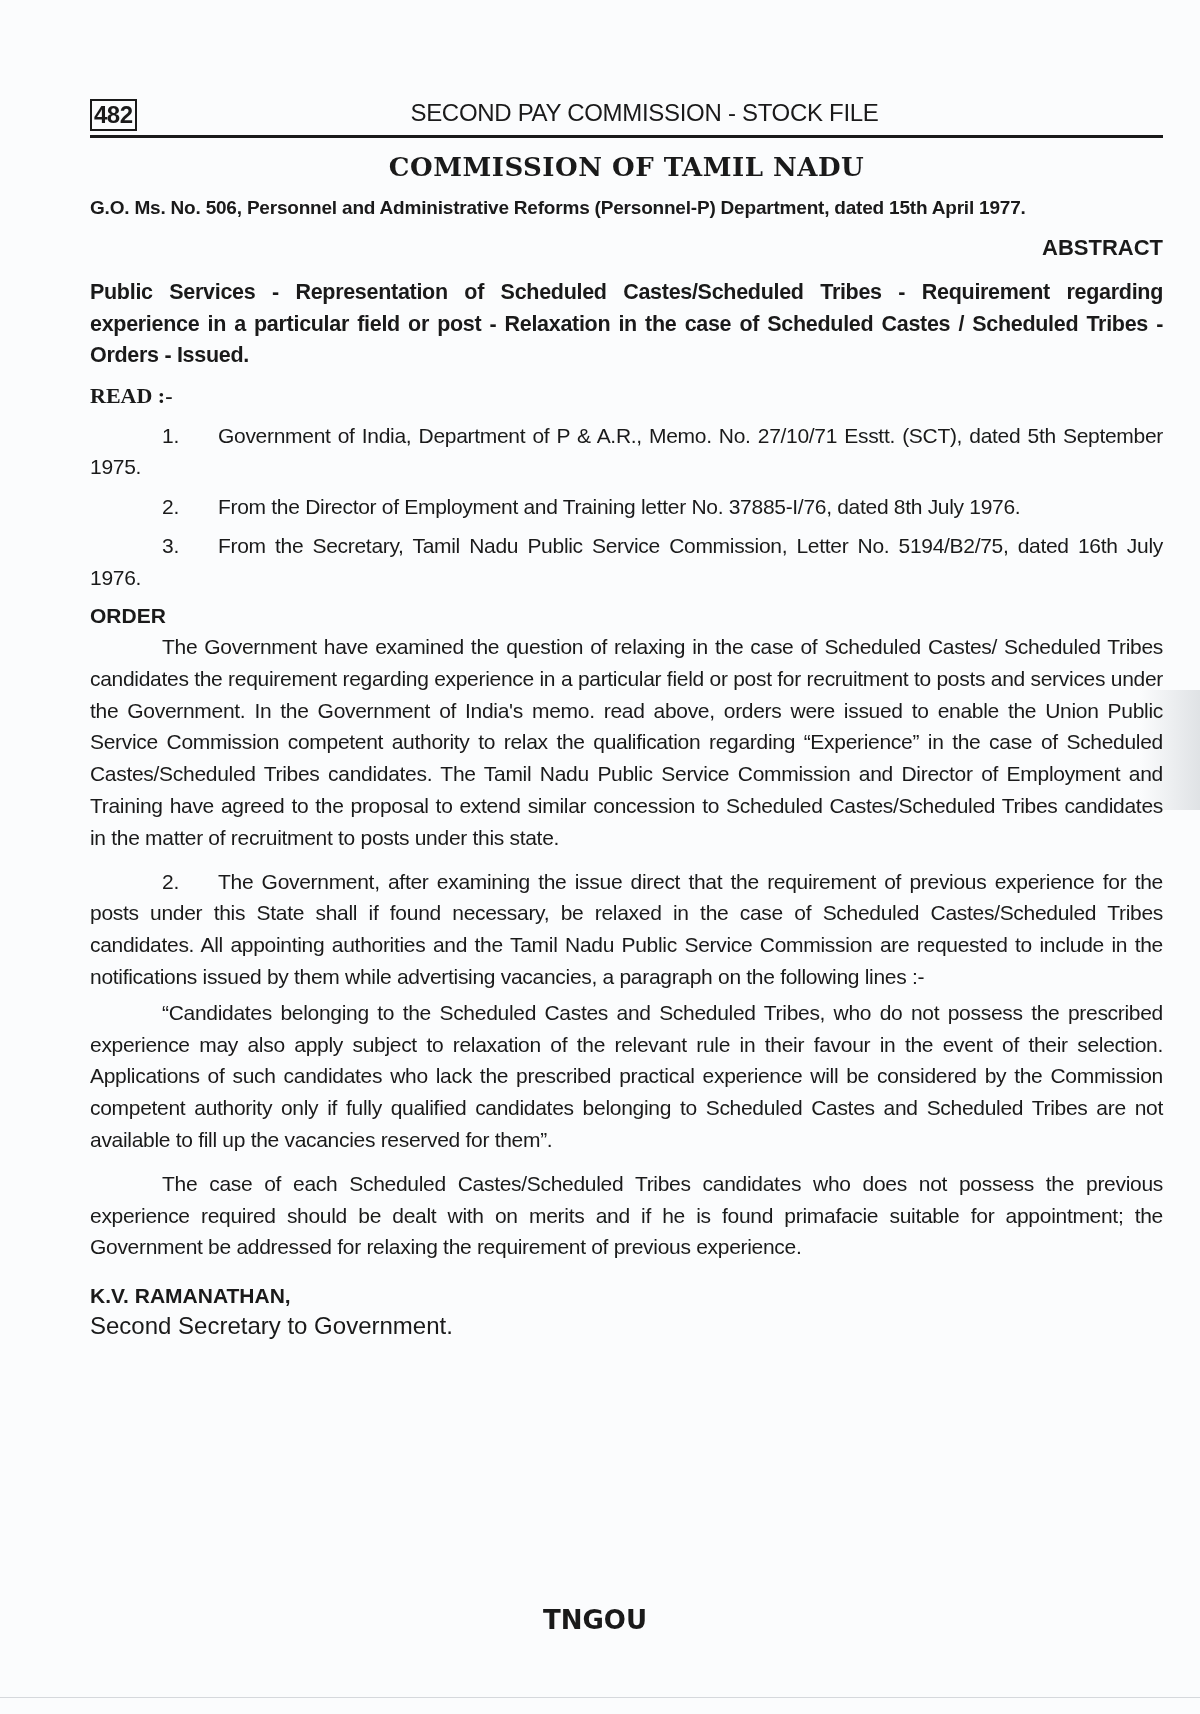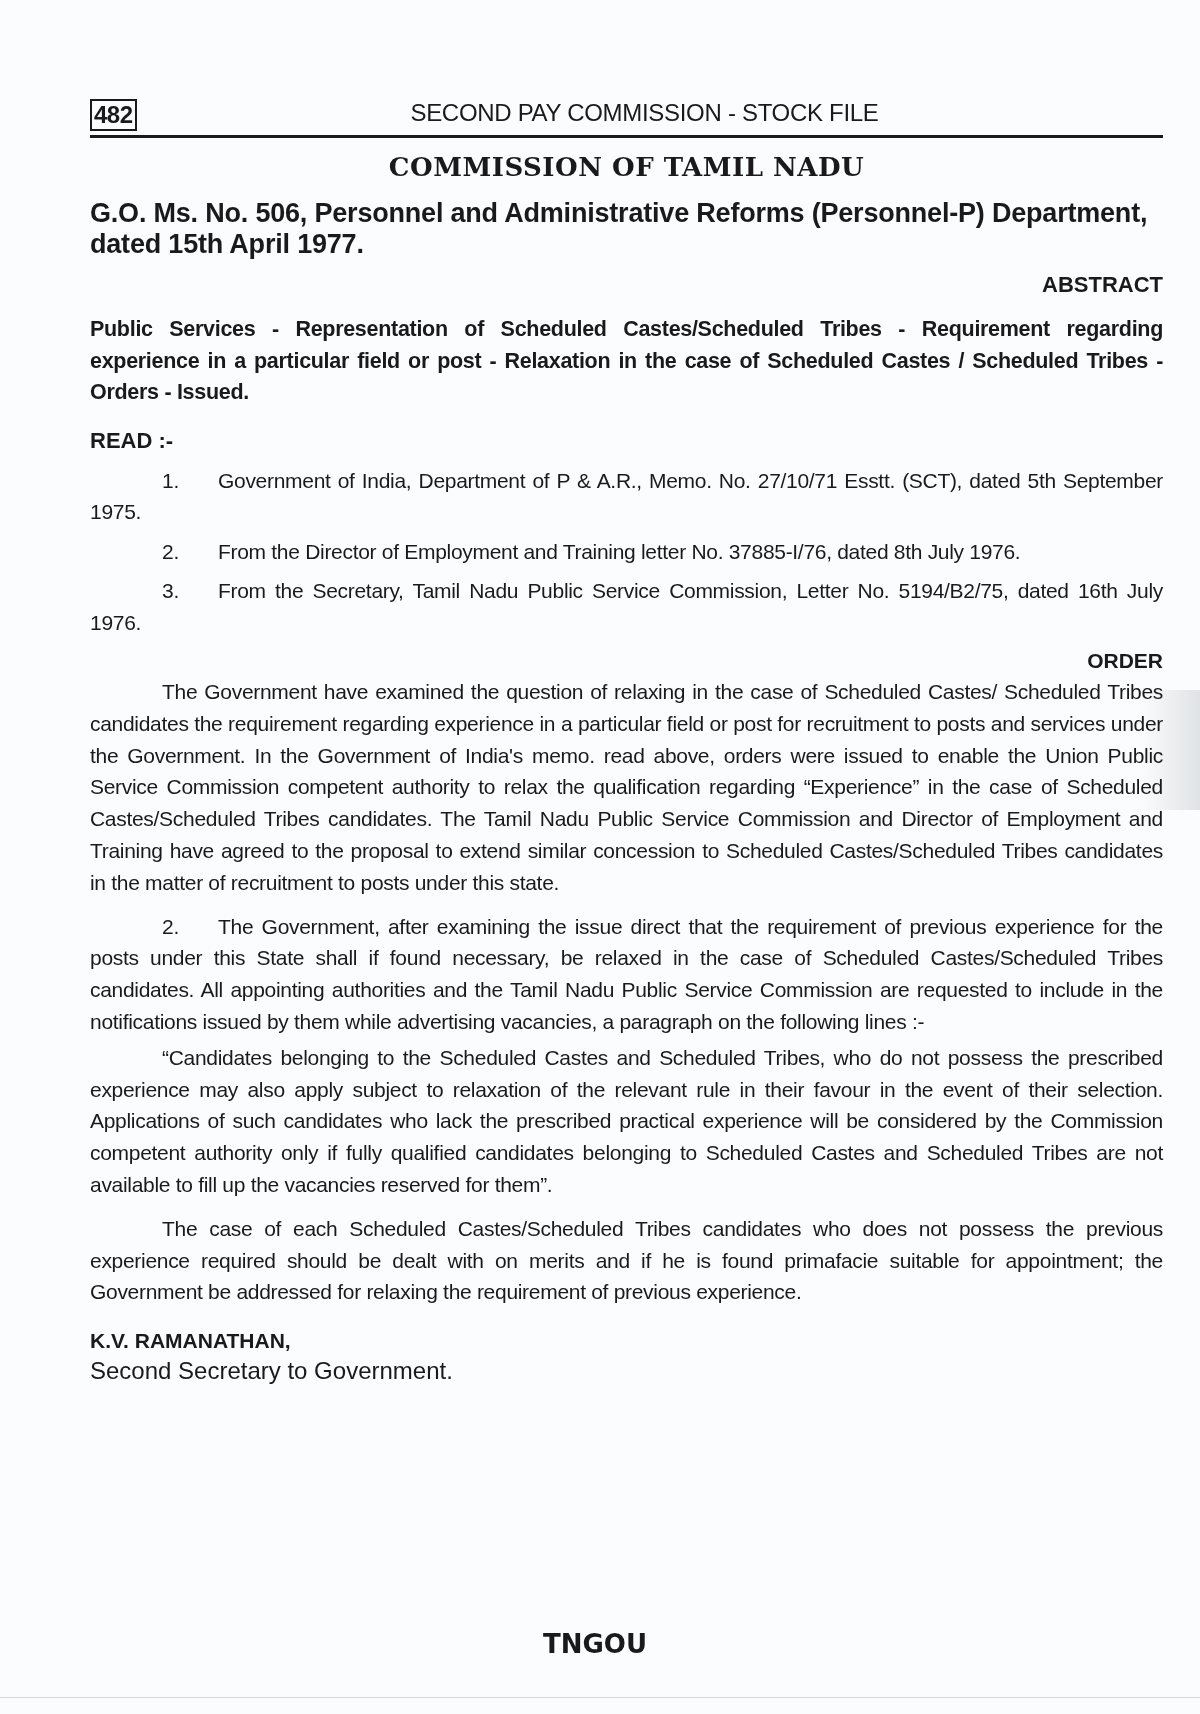--- a/index.html
+++ b/index.html
@@ -50,61 +50,62 @@
     .gov-title {
       text-align: center;
       font-family: "DejaVu Serif", "Liberation Serif", serif;
       font-weight: bold;
       font-size: 26px;
       margin-top: 14px;
       letter-spacing: 0.5px;
     }
     .go-line {
       font-weight: bold;
-      font-size: 27px;
+      font-size: 19px;
       line-height: 31px;
-      margin-top: 16px;
+      margin-top: 10px;
       letter-spacing: -0.2px;
     }
     .section-heading {
       text-align: right;
       font-weight: bold;
       font-size: 22px;
       margin-top: 10px;
       line-height: 30px;
     }
     .abstract-body {
       font-weight: bold;
       font-size: 21.5px;
       line-height: 31.5px;
       text-align: justify;
       letter-spacing: -0.3px;
       margin-top: 14px;
     }
     .read-label {
       font-weight: bold;
       font-size: 22px;
-      margin-top: 16px;
+      margin-top: 8px;
       line-height: 32px;
+      font-family: Liberation Serif, serif;
     }
     .read-item {
       font-size: 21px;
       line-height: 31.5px;
       text-align: justify;
       text-indent: 72px;
       margin-top: 8px;
       letter-spacing: -0.3px;
     }
     .read-item .num {
       display: inline-block;
       width: 56px;
       text-indent: 0;
     }
     .order-heading {
-      text-align: right;
+      text-align: left;
       font-weight: bold;
       font-size: 21px;
       margin-top: 8px;
       line-height: 30px;
     }
     .para {
       font-size: 21px;
       line-height: 31.8px;
       text-align: justify;
       text-indent: 72px;
@@ -136,21 +137,20 @@
     .footer-mark {
       position: absolute;
       left: 0;
       right: 0;
       top: 1605px;
       text-align: center;
       font-family: "DejaVu Sans", sans-serif;
       font-weight: bold;
       font-size: 26px;
       padding-right: 10px;
-      margin-top: 24px;
     }
     .bottom-rule {
       position: absolute;
       left: 0;
       right: 0;
       top: 1697px;
       height: 1px;
       background: #d5d8dc;
     }
     .scan-shadow {

